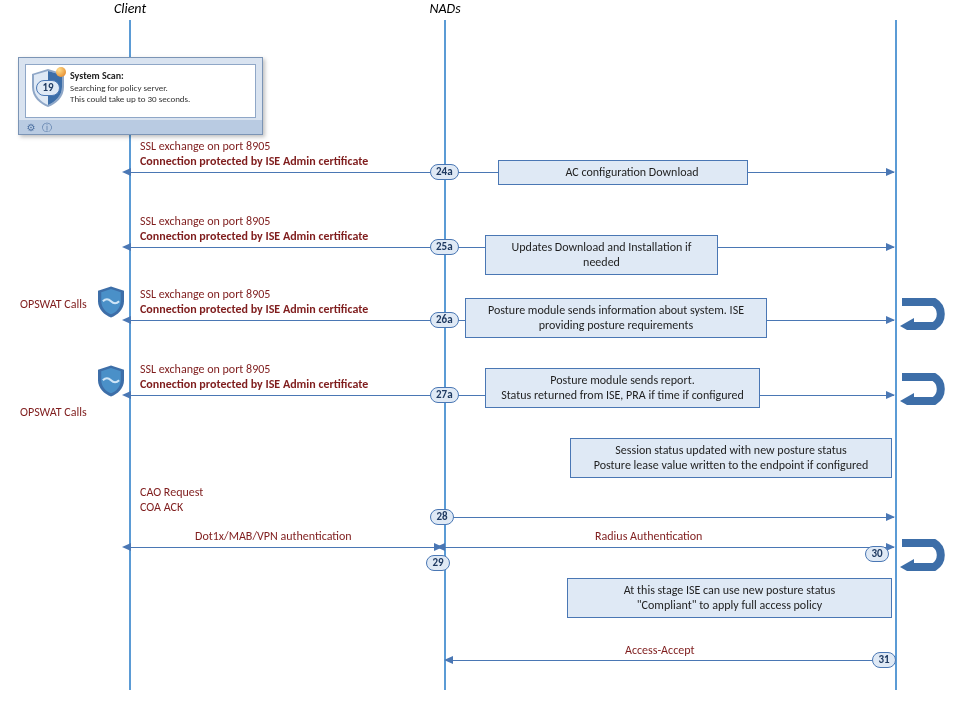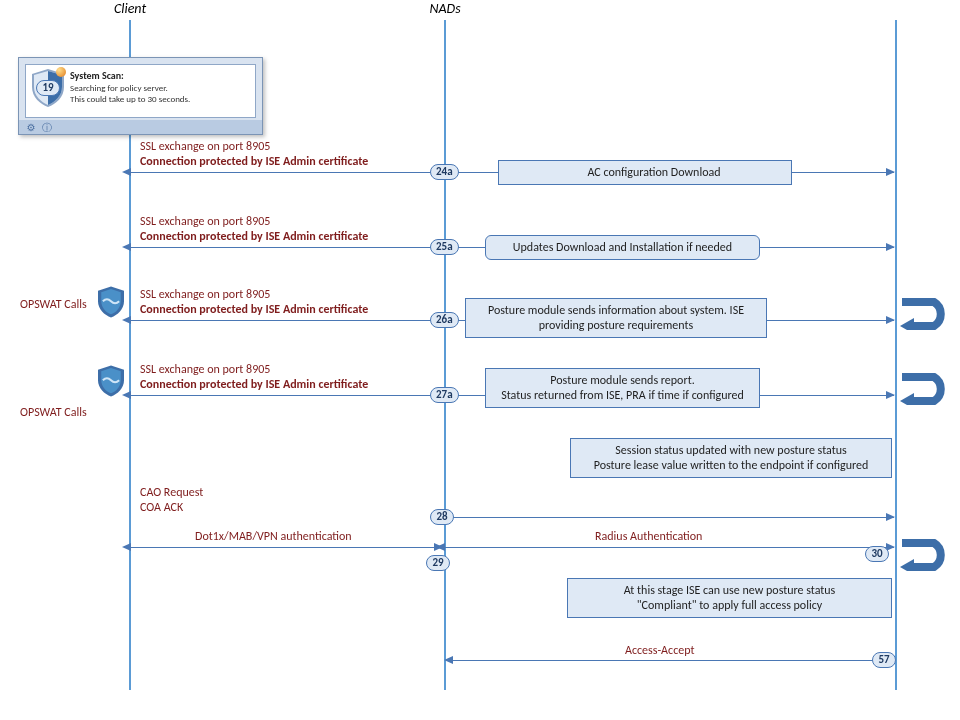--- a/index.html
+++ b/index.html
@@ -158,31 +158,31 @@
 <div class="step-badge" style="left:36px;top:80px;">19</div>
 
 <div class="msg-label" style="left:140px;top:139px;">
   <div>SSL exchange on port 8905</div>
   <div class="bold">Connection  protected by ISE Admin certificate</div>
 </div>
 <div class="arrow-line" style="left:130px;top:172px;width:764px;"></div>
 <span class="arrow-head-l" style="left:122px;top:168px;"></span>
 <span class="arrow-head-r" style="left:886px;top:168px;"></span>
 <div class="step-badge" style="left:430px;top:164px;">24a</div>
-<div class="info-box" style="left:498px;top:160px;width:294px;padding-left:28px;">AC configuration Download</div>
+<div class="info-box" style="left:498px;top:160px;width:250px;padding-left:28px;">AC configuration Download</div>
 
 <div class="msg-label" style="left:140px;top:214px;">
   <div>SSL exchange on port 8905</div>
   <div class="bold">Connection  protected by ISE Admin certificate</div>
 </div>
 <div class="arrow-line" style="left:130px;top:247px;width:764px;"></div>
 <span class="arrow-head-l" style="left:122px;top:243px;"></span>
 <span class="arrow-head-r" style="left:886px;top:243px;"></span>
 <div class="step-badge" style="left:430px;top:239px;">25a</div>
-<div class="info-box" style="left:485px;top:235px;width:275px;border-radius:6px;">Updates Download and Installation if needed</div>
+<div class="info-box" style="left:485px;top:235px;width:233px;">Updates Download and Installation if needed</div>
 
 <div class="msg-label" style="left:140px;top:287px;">
   <div>SSL exchange on port 8905</div>
   <div class="bold">Connection  protected by ISE Admin certificate</div>
 </div>
 <div class="arrow-line" style="left:130px;top:320px;width:764px;"></div>
 <span class="arrow-head-l" style="left:122px;top:316px;"></span>
 <span class="arrow-head-r" style="left:886px;top:316px;"></span>
 <div class="step-badge" style="left:430px;top:312px;">26a</div>
 <div class="info-box" style="left:465px;top:298px;width:302px;">Posture module sends information about system. ISE providing posture requirements</div>
@@ -247,13 +247,13 @@
 <div class="step-badge" style="left:865px;top:546px;">30</div>
 
 <div class="info-box" style="left:567px;top:578px;width:325px;">
   <div>At this stage ISE can use new posture status</div>
   <div>"Compliant" to apply full access policy</div>
 </div>
 
 <div class="msg-label" style="left:625px;top:643px;">Access-Accept</div>
 <div class="arrow-line" style="left:452px;top:660px;width:442px;"></div>
 <span class="arrow-head-l" style="left:444px;top:656px;"></span>
-<div class="step-badge" style="left:872px;top:652px;">57</div>
+<div class="step-badge" style="left:872px;top:652px;">31</div>
 
 </body></html>

